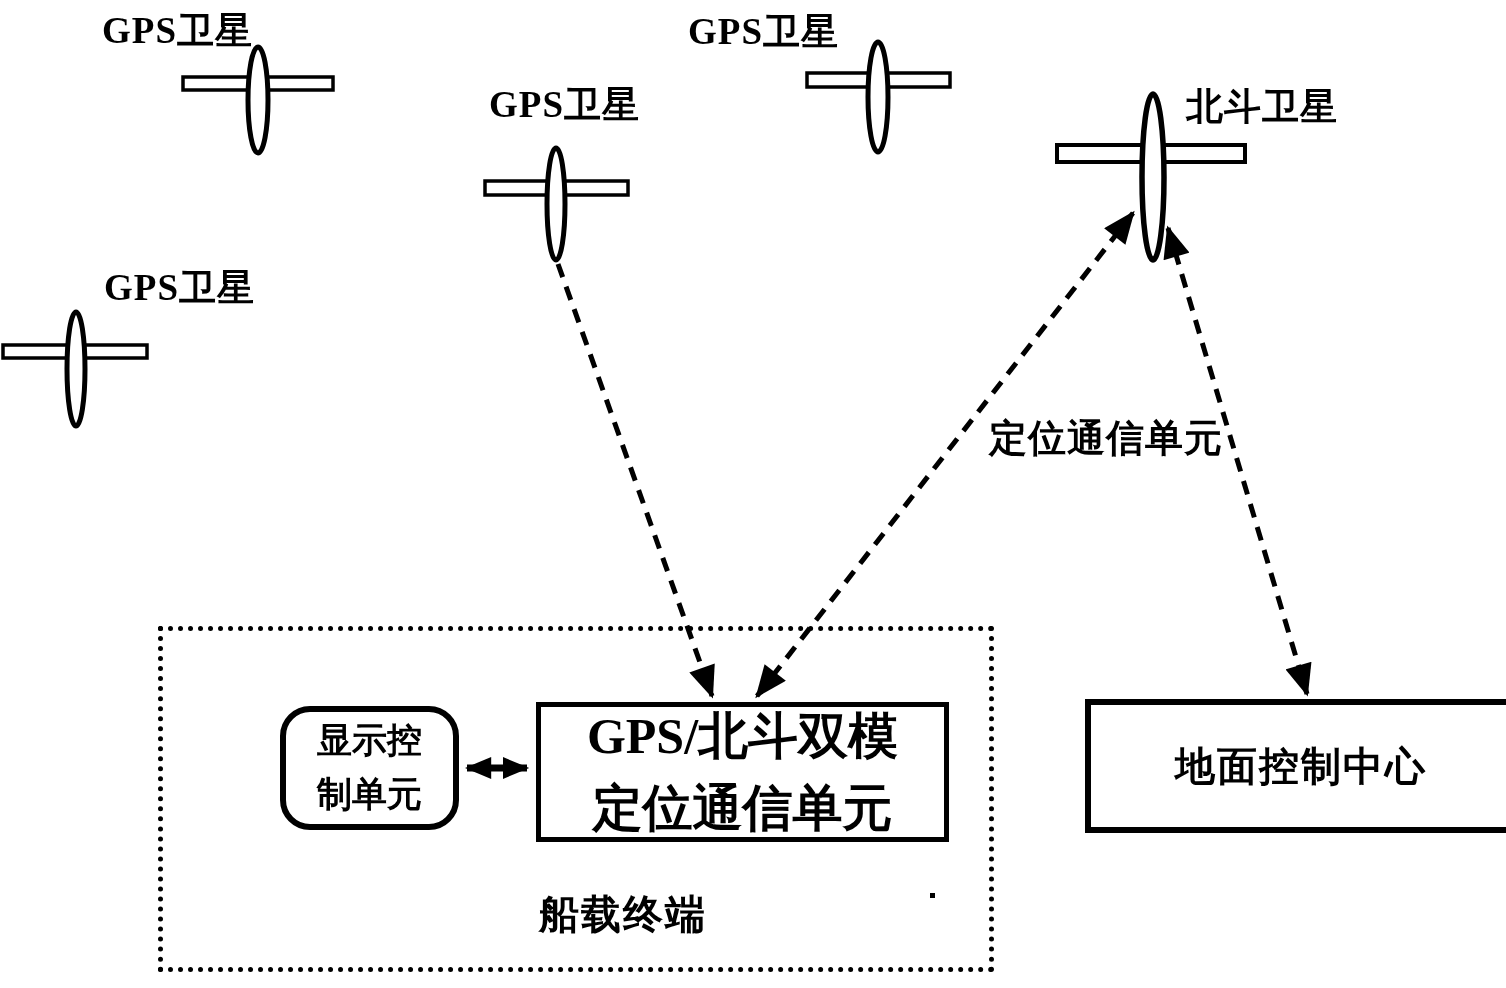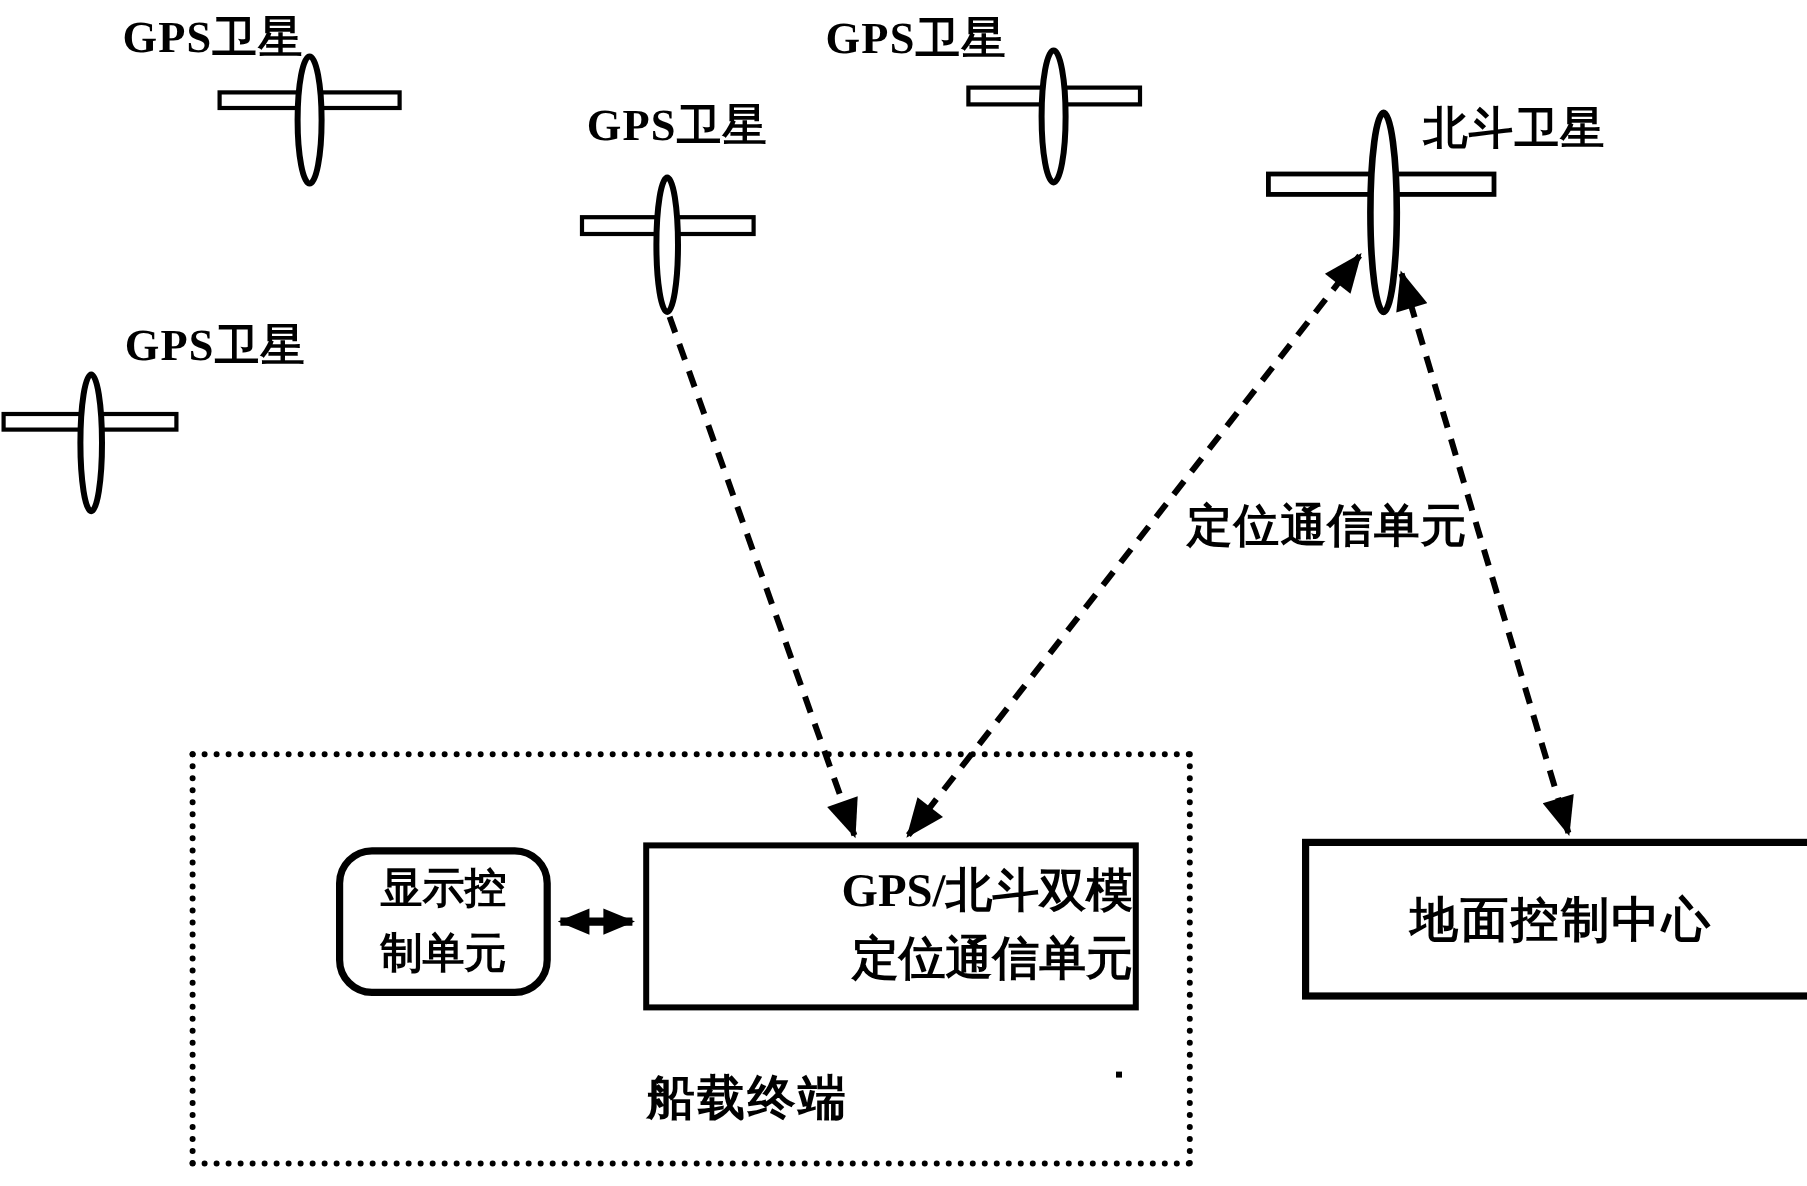--- a/index.html
+++ b/index.html
@@ -14,21 +14,21 @@
   .lbl { position:absolute; font-weight:bold; white-space:nowrap; color:#000; letter-spacing:1px; }
   .lbl-sat  { font-size:37px; }
   .lbl-link { font-size:38px; }
   .box {
     position:absolute; background:#fff; border:6px solid #000;
     display:flex; flex-direction:column; align-items:center; justify-content:center;
     text-align:center; font-weight:bold; color:#000;
   }
   .box .line { display:block; white-space:nowrap; }
   .display-unit-box { left:280px; top:706px; width:179px; height:124px; font-size:35px; line-height:1.55;border-radius:30px; }
-  .positioning-unit-box { left:536px; top:702px; width:413px; height:140px; border-width:5px; font-size:39px; line-height:1.45;align-items:flex-end; }
+  .positioning-unit-box { left:536px; top:702px; width:413px; height:140px; border-width:5px; font-size:50px; line-height:1.45; }
   .ground-center-box { left:1085px; top:699px; width:432px; height:134px; font-size:40px; letter-spacing:2px; }
   .terminal-container { position:absolute; left:158px; top:626px; width:836px; height:346px; border:5px dotted #000; background:transparent; }
   .terminal-label { left:539px; top:887px; font-size:40px; letter-spacing:2px; }
   .gps1-label { left:102px;  top:6px; }
   .gps2-label { left:489px;  top:80px; }
   .gps3-label { left:688px;  top:7px; }
   .gps4-label { left:104px;  top:263px; }
   .beidou-label { left:1186px; top:82px;text-align:center; }
   .gps-info-label { left:464px; top:371px; }
   .beidou-link-label { left:989px; top:413px; }

